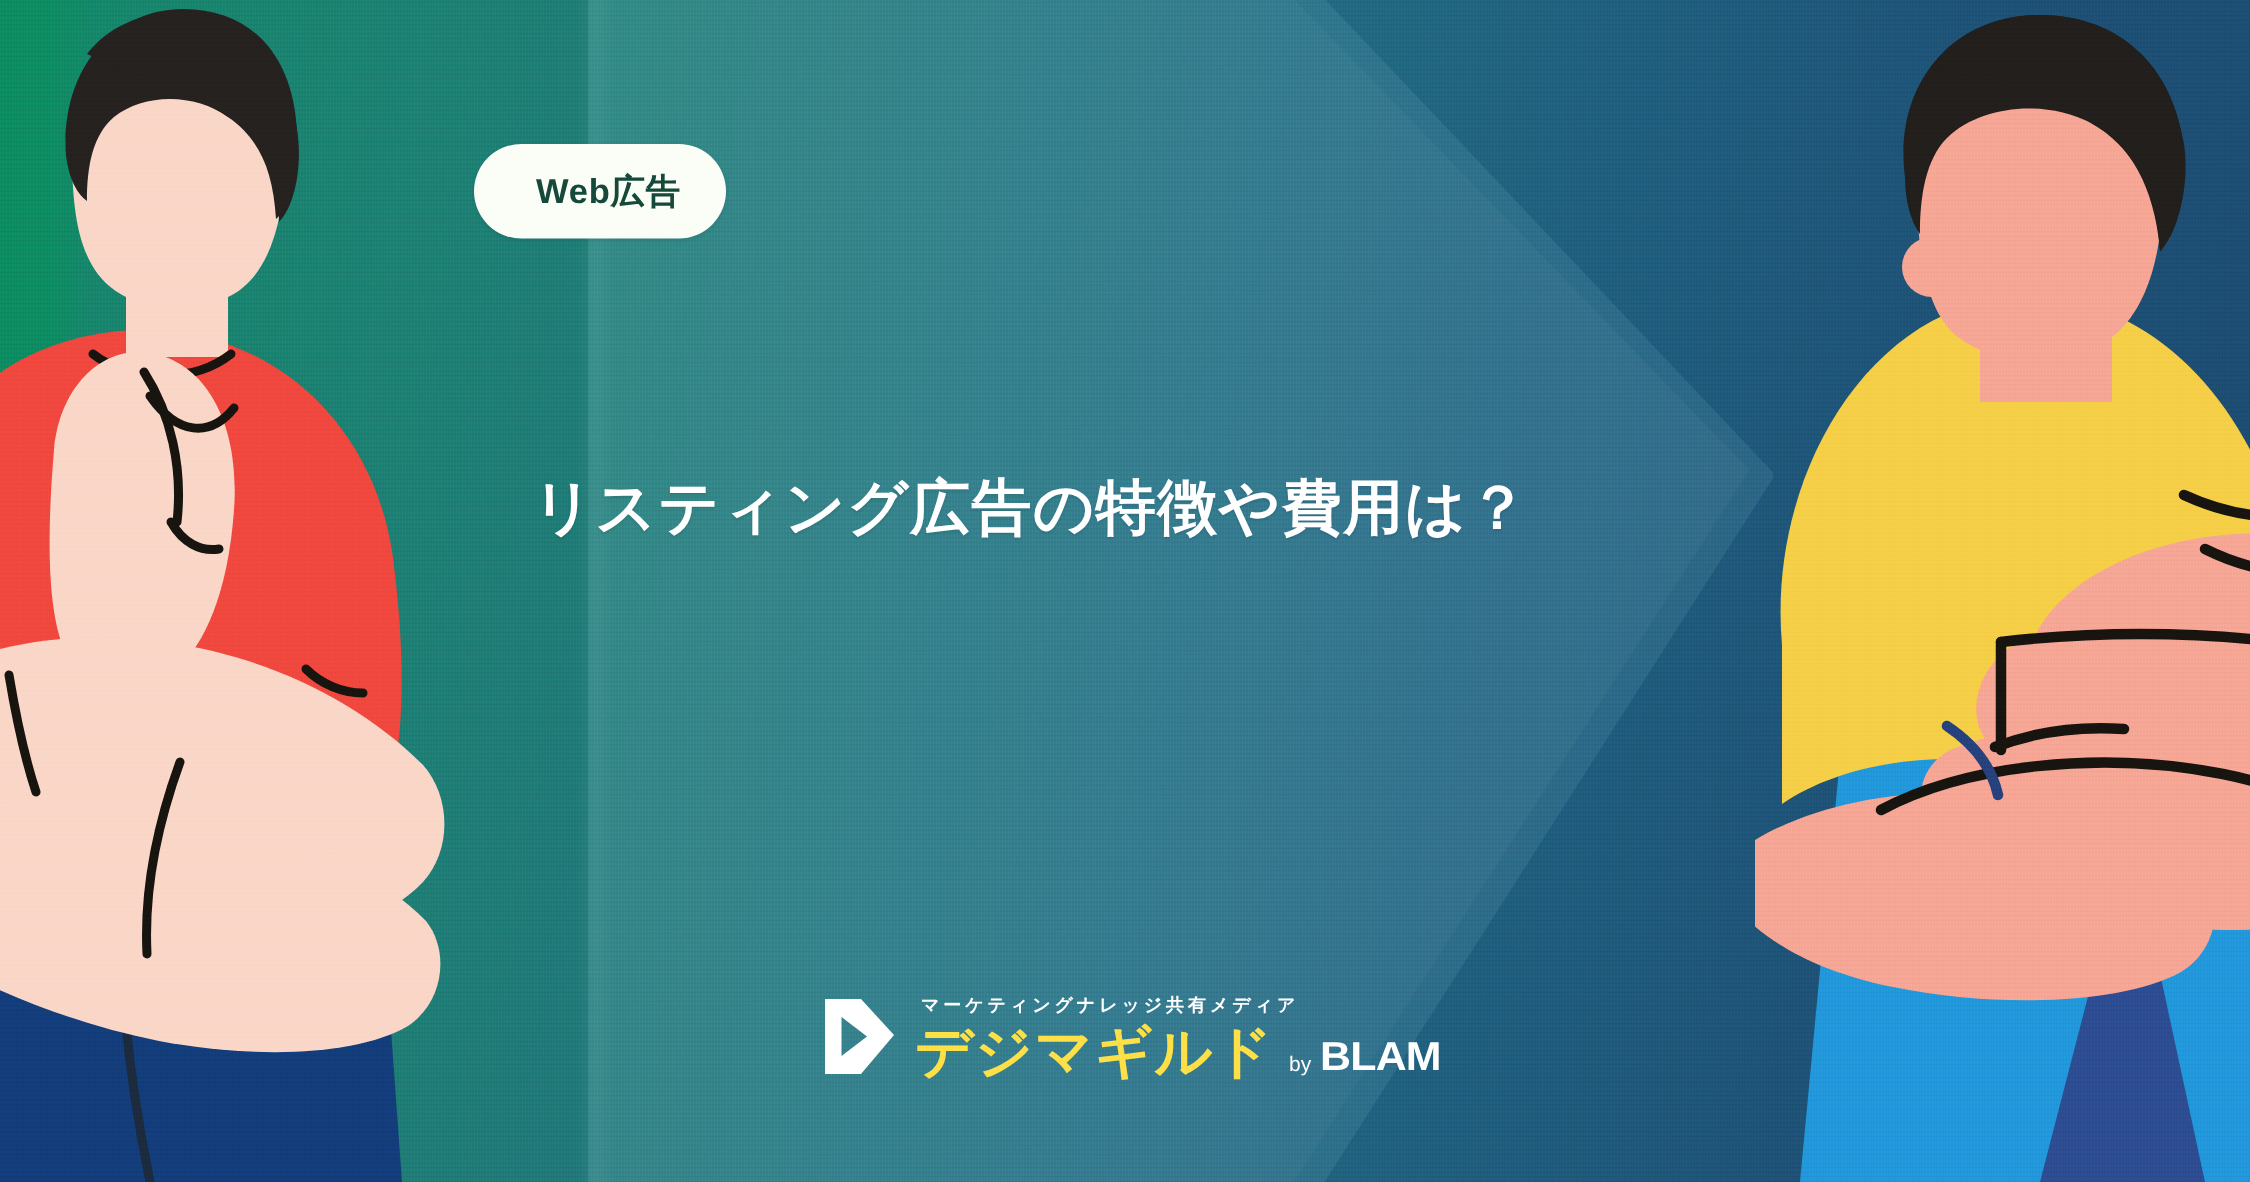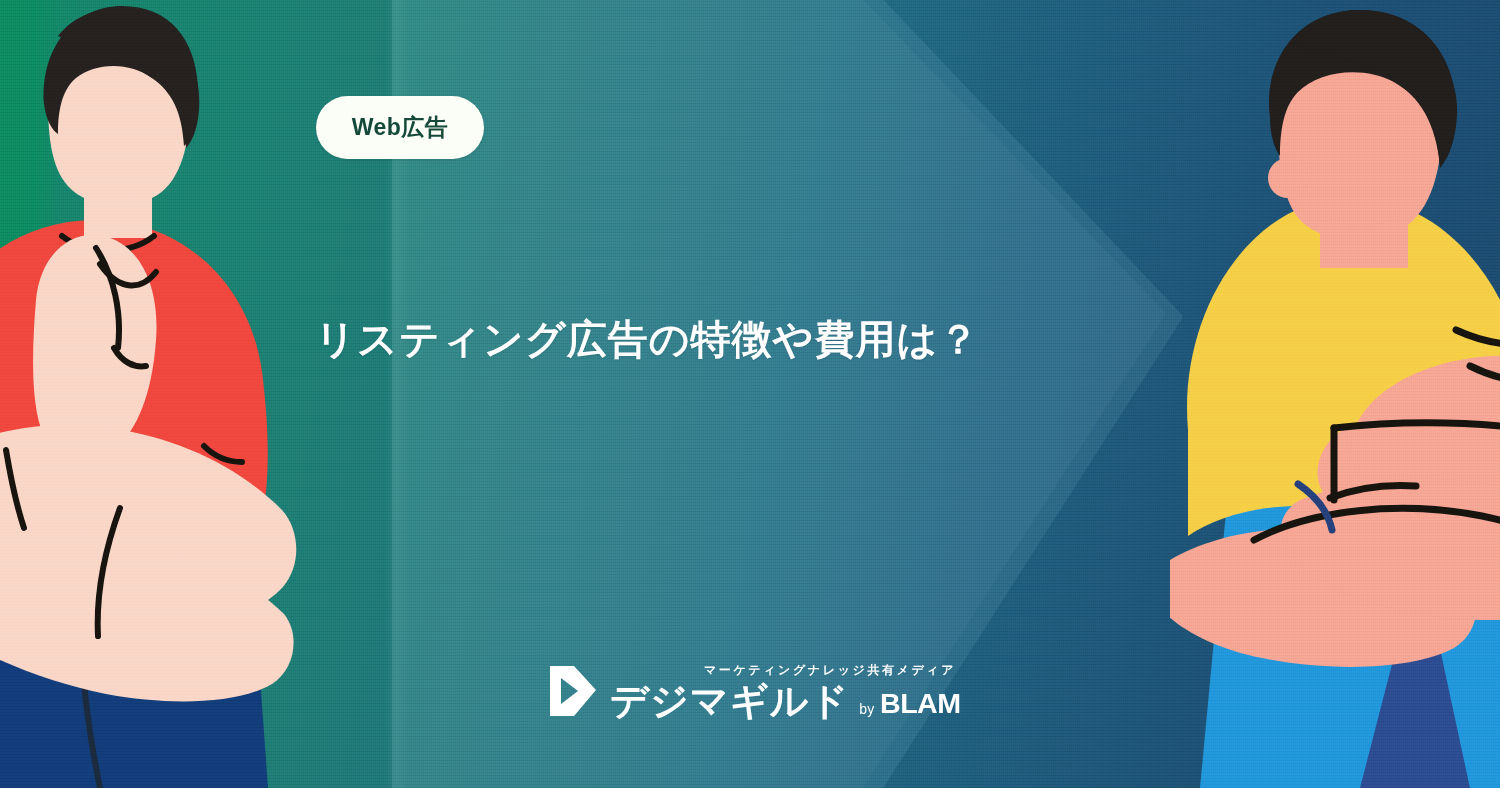--- a/index.html
+++ b/index.html
@@ -73,21 +73,21 @@
   .fig-r{position:absolute;right:0;top:0;width:330px;height:788px;}
 
   
   .badge{
     position:absolute;left:316px;top:96px;
     height:63px;min-width:168px;
     padding:0 30px;
     box-sizing:border-box;
     border-radius:34px;
     background:#FBFDF7;
-    display:flex;align-items:center;justify-content:center;
+    display:flex;align-items:center;justify-content:flex-end;
     box-shadow:0 1px 3px rgba(0,0,0,.10);
   }
   .badge span{
     color:#154A3A;
     font-size:23px;
     font-weight:bold;
     letter-spacing:.5px;
     line-height:1;
     white-space:nowrap;
   }
@@ -96,45 +96,44 @@
   .title{
     position:absolute;left:315px;top:305px;
     width:820px;
     color:#FFFFFF;
     font-size:40px;
     font-weight:bold;
     line-height:1.72;
     letter-spacing:1px;
     text-shadow:0 1px 2px rgba(0,0,0,.10);
   }
-  .title .ln{display:block;white-space:nowrap;}
+  .title .ln{display:block;white-space:nowrap;margin-left:40px;}
 
   
   .logo{
     position:absolute;left:548px;top:648px;
     height:72px;
     display:flex;align-items:flex-end;
   }
   .logo-mark{
     width:50px;height:54px;margin-right:12px;margin-bottom:2px;flex:none;
   }
   .logo-txt{display:flex;flex-direction:column;}
   .logo-tag{
     color:#FFFFFF;
     font-size:12px;
     font-weight:bold;
     letter-spacing:2.6px;
     line-height:1;
     margin:0 0 6px 4px;
     white-space:nowrap;
-    text-align:right;
   }
   .logo-row{display:flex;align-items:flex-end;}
   .logo-main{
-    color:#ffffff;
+    color:#fde047;
     font-size:38px;
     font-weight:bold;
     line-height:1;
     letter-spacing:1px;
     white-space:nowrap;
     font-family:"DejaVu Sans",sans-serif;
   }
   .logo-by{
     color:#FFFFFF;
     font-size:14px;

